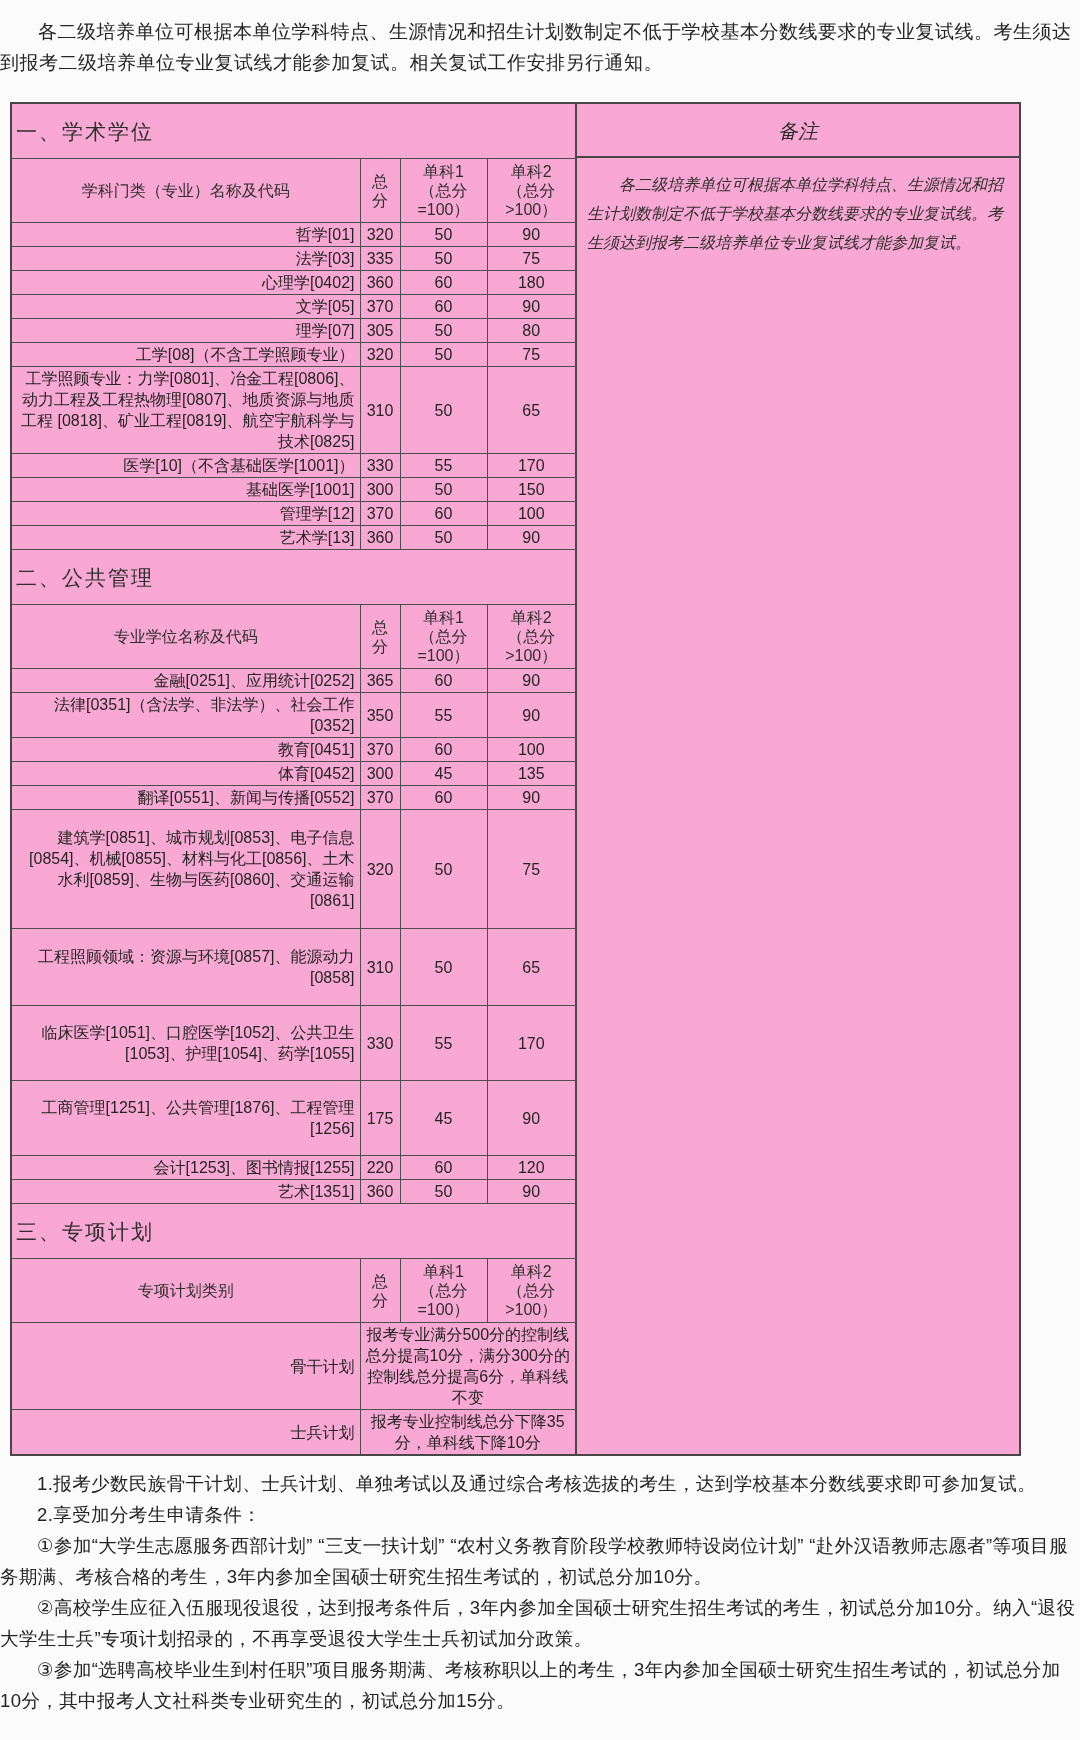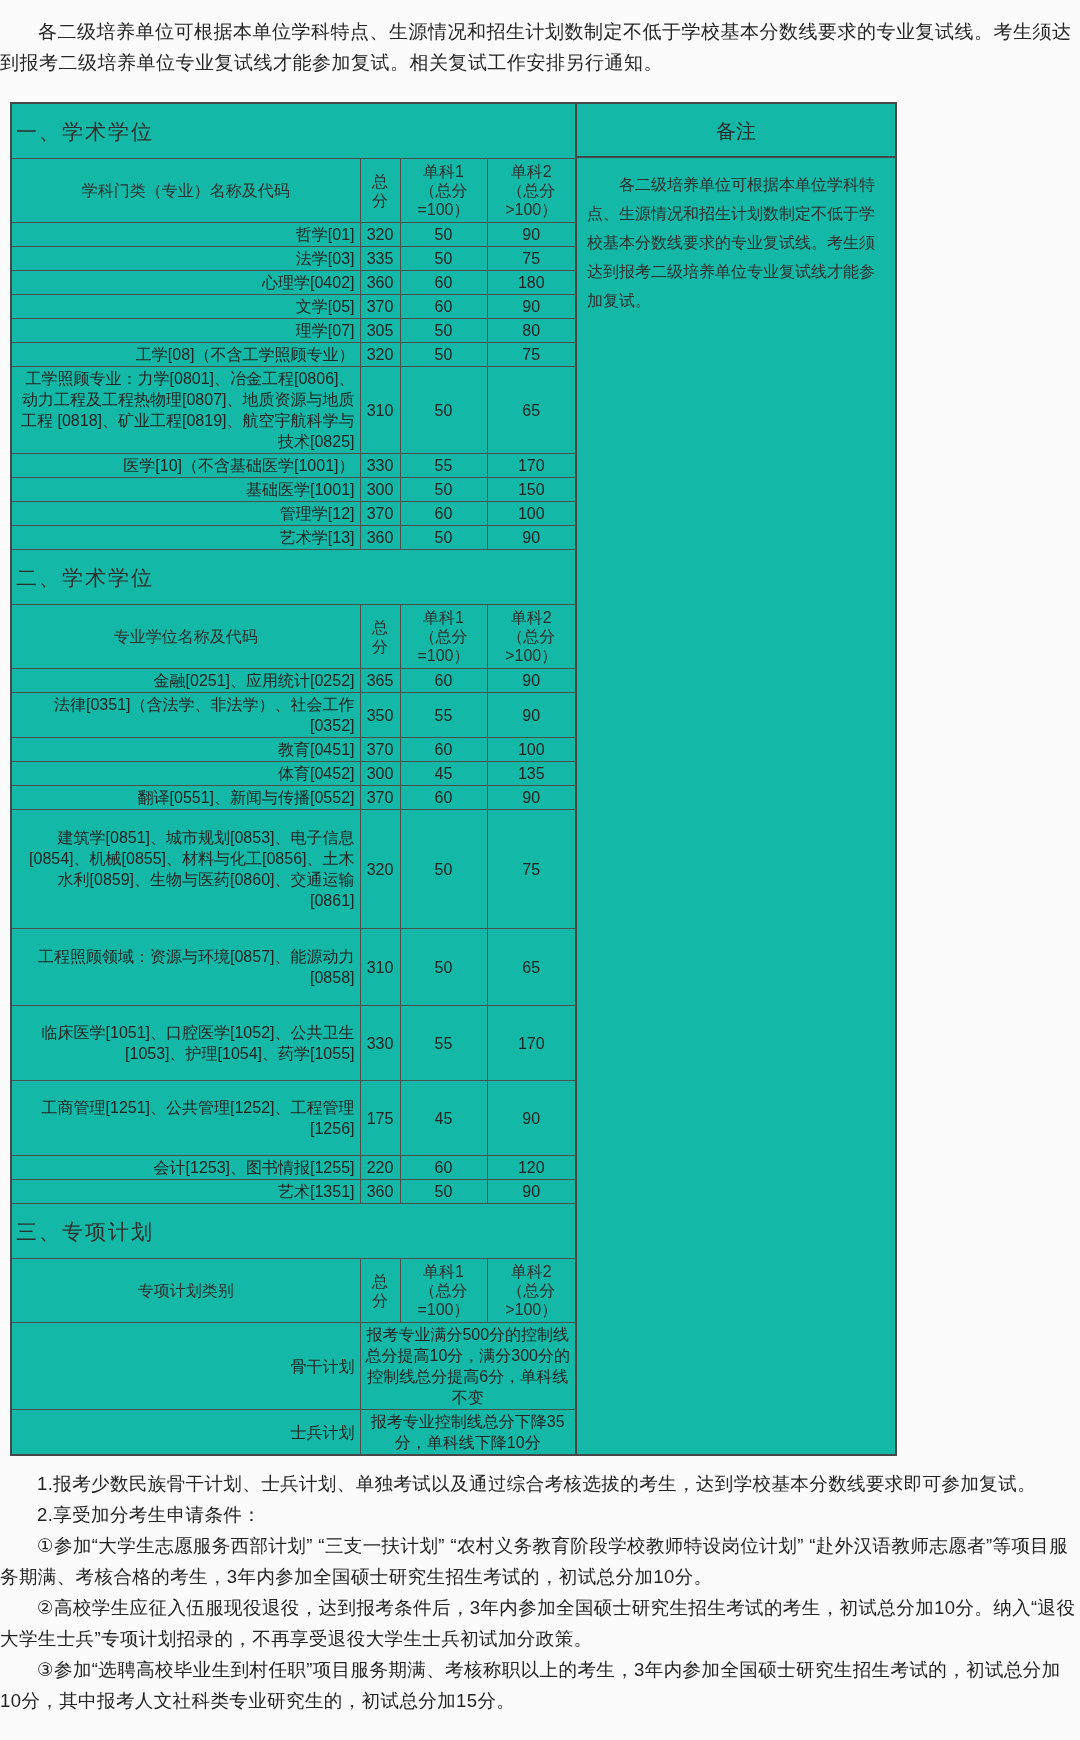--- a/index.html
+++ b/index.html
@@ -8,25 +8,25 @@
     font-family:"Liberation Sans","DejaVu Sans",sans-serif;
     color:#2c2c2c;-webkit-font-smoothing:antialiased;
   }
   .page{width:1080px;box-sizing:border-box;padding-top:6px;}
   .intro{
     margin:10px 4px 24px 0;font-size:19px;line-height:31px;
     text-indent:2em;color:#252525;letter-spacing:.5px;
   }
   
   .main-box{
-    margin-left:10px;width:887px;box-sizing:border-box;
-    border:2px solid #474747;display:flex;background:#14b8a6;
+    margin-left:10px;width:1011px;box-sizing:border-box;
+    border:2px solid #474747;display:flex;background:#f9a8d4;
   }
   .left-col{width:565px;box-sizing:border-box;border-right:2px solid #474747;display:flex;flex-direction:column;}
-  .right-col{flex:1;display:flex;flex-direction:column;}
+  .right-col{flex:1;display:flex;flex-direction:column;font-style:italic;}
   .remarks-header{
     height:52px;border-bottom:2px solid #474747;
     text-align:center;font-size:20px;line-height:54px;color:#2a2a2a;
   }
   .remarks-body{padding:12px 12px 10px 10px;font-size:16px;line-height:29px;color:#2e2e2e;}
   .remark-p{margin:0;text-indent:2em;}
   .section-title{font-size:21px;padding:14px 6px 12px 4px;color:#2e2e2e;letter-spacing:2px;}
   .score-table{width:100%;border-collapse:collapse;table-layout:fixed;font-size:16px;color:#242424;}
   .score-table th{
     border:1.5px solid #4e4e4e;font-weight:normal;white-space:pre-line;
@@ -142,21 +142,21 @@
               <tr>
                 <td class="name-cell">艺术学[13]</td>
                 <td class="num-cell">360</td>
                 <td class="num-cell">50</td>
                 <td class="num-cell">90</td>
               </tr>
             </tbody>
           </table>
         </div>
         <div class="section section-2">
-          <div class="section-title">二、学术学位</div>
+          <div class="section-title">二、公共管理</div>
           <table class="score-table">
             <colgroup>
               <col style="width: 348px;">
               <col style="width: 40px;">
               <col style="width: 87px;">
               <col style="width: 88px;">
             </colgroup>
             <thead>
               <tr>
                 <th>专业学位名称及代码</th>
@@ -213,21 +213,21 @@
                 <td class="num-cell">50</td>
                 <td class="num-cell">65</td>
               </tr>
               <tr>
                 <td class="name-cell">临床医学[1051]、口腔医学[1052]、公共卫生[1053]、护理[1054]、药学[1055]</td>
                 <td class="num-cell">330</td>
                 <td class="num-cell">55</td>
                 <td class="num-cell">170</td>
               </tr>
               <tr>
-                <td class="name-cell">工商管理[1251]、公共管理[1252]、工程管理[1256]</td>
+                <td class="name-cell">工商管理[1251]、公共管理[1876]、工程管理[1256]</td>
                 <td class="num-cell">175</td>
                 <td class="num-cell">45</td>
                 <td class="num-cell">90</td>
               </tr>
               <tr>
                 <td class="name-cell">会计[1253]、图书情报[1255]</td>
                 <td class="num-cell">220</td>
                 <td class="num-cell">60</td>
                 <td class="num-cell">120</td>
               </tr>

